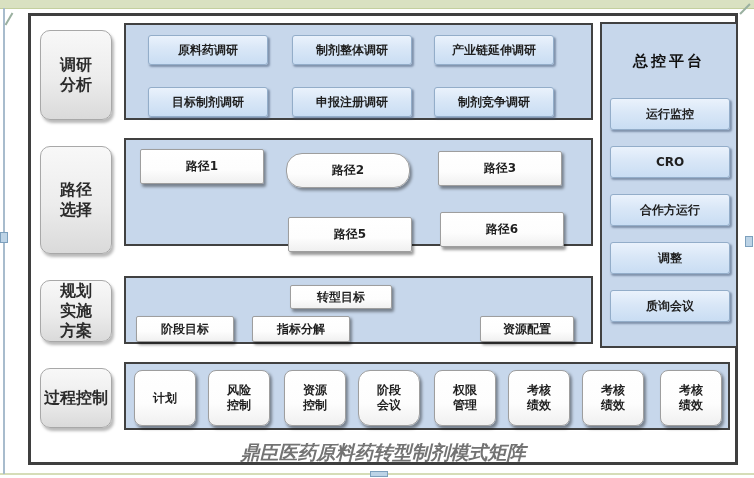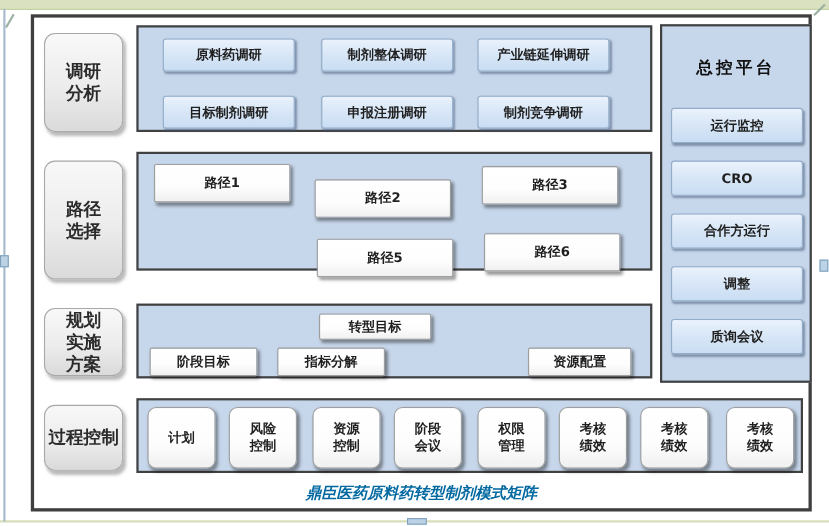--- a/index.html
+++ b/index.html
@@ -68,50 +68,50 @@
   
   .r0{left:22px;top:10px;width:118px;height:28px;}
   .r1{left:166px;top:10px;width:118px;height:28px;}
   .r2{left:308px;top:10px;width:118px;height:28px;}
   .r3{left:22px;top:62px;width:118px;height:28px;}
   .r4{left:166px;top:62px;width:118px;height:28px;}
   .r5{left:308px;top:62px;width:118px;height:28px;}
 
   
   .p0{left:14px;top:9px;width:122px;height:33px;}
-  .p1{left:160px;top:23px;width:122px;height:33px;}
+  .p1{left:160px;top:13px;width:122px;height:33px;border-radius:16px;}
   .p2{left:312px;top:11px;width:122px;height:33px;}
   .p3{left:16px;top:74px;width:122px;height:33px;}
   .p4{left:162px;top:77px;width:122px;height:33px;}
   .p5{left:314px;top:72px;width:122px;height:33px;}
 
   
   .goal{left:164px;top:7px;width:100px;height:22px;}
   .pl0{left:10px;top:38px;width:96px;height:24px;}
   .pl1{left:126px;top:38px;width:96px;height:24px;}
   .pl2{left:242px;top:38px;width:92px;height:24px;}
   .pl3{left:354px;top:38px;width:92px;height:24px;}
 
   
   .pr{top:6px;width:60px;height:54px;}
-  .pr0{left:8px;}  .pr1{left:82px;} .pr2{left:158px;} .pr3{left:232px;}
+  .pr0{left:8px;}  .pr1{left:82px;} .pr2{left:158px;} .pr3{left:232px;border-radius:12px;}
   .pr4{left:308px;}.pr5{left:382px;}.pr6{left:456px;} .pr7{left:534px;}
 
   
   .control-title{
     position:absolute;left:0;top:28px;width:100%;text-align:center;
     font-size:15px;font-weight:bold;letter-spacing:3px;color:#111;
   }
   .cb{left:8px;width:118px;height:30px;}
   .cb0{top:74px;} .cb1{top:122px;} .cb2{top:170px;} .cb3{top:218px;} .cb4{top:266px;}
 
   
   .diagram-title{
     position:absolute;left:28px;top:440px;width:710px;text-align:center;
-    font-size:14px;font-weight:bold;font-style:italic;color:#0369a1;
+    font-size:19px;font-weight:bold;font-style:italic;color:#737373;
     font-family:"DejaVu Serif","Liberation Serif",serif;
   }
 </style>
 </head>
 <body>
 
 <div class="stage">
 
   <div class="top-strip"></div>
   <div class="bottom-line"></div>

